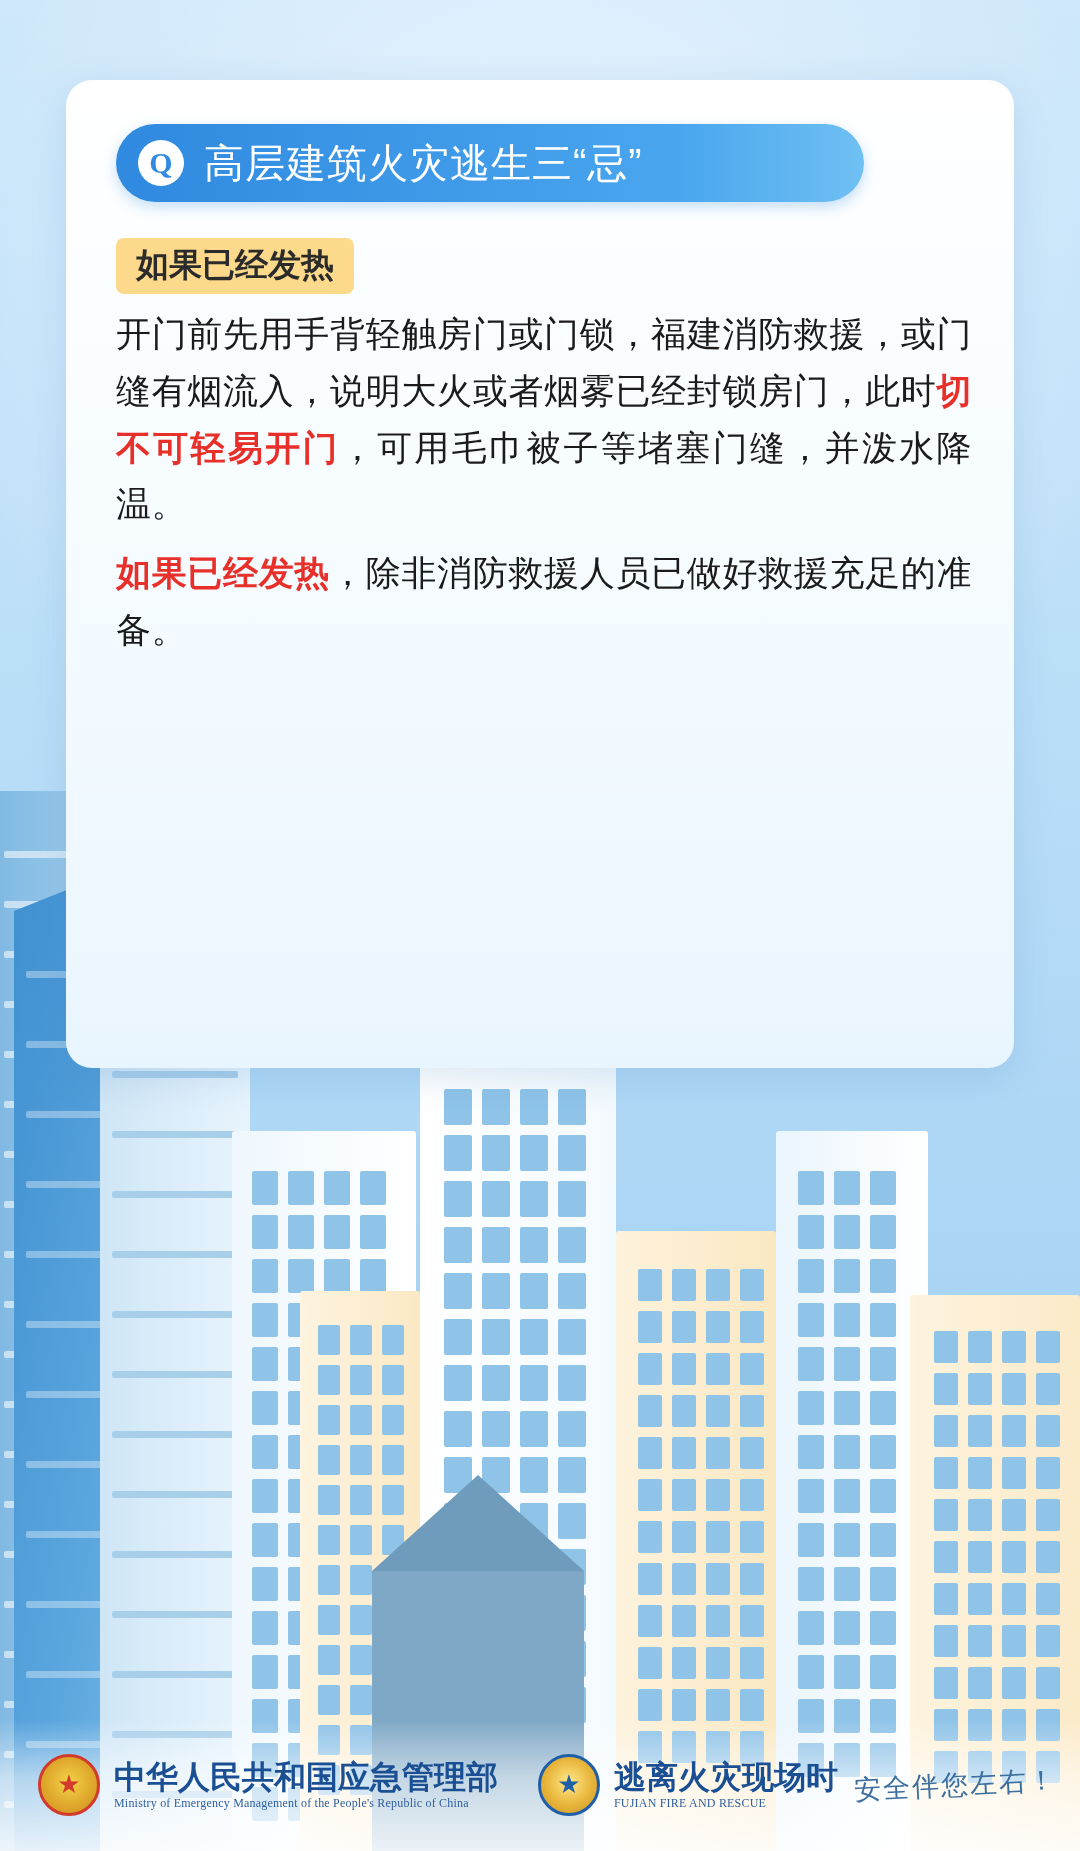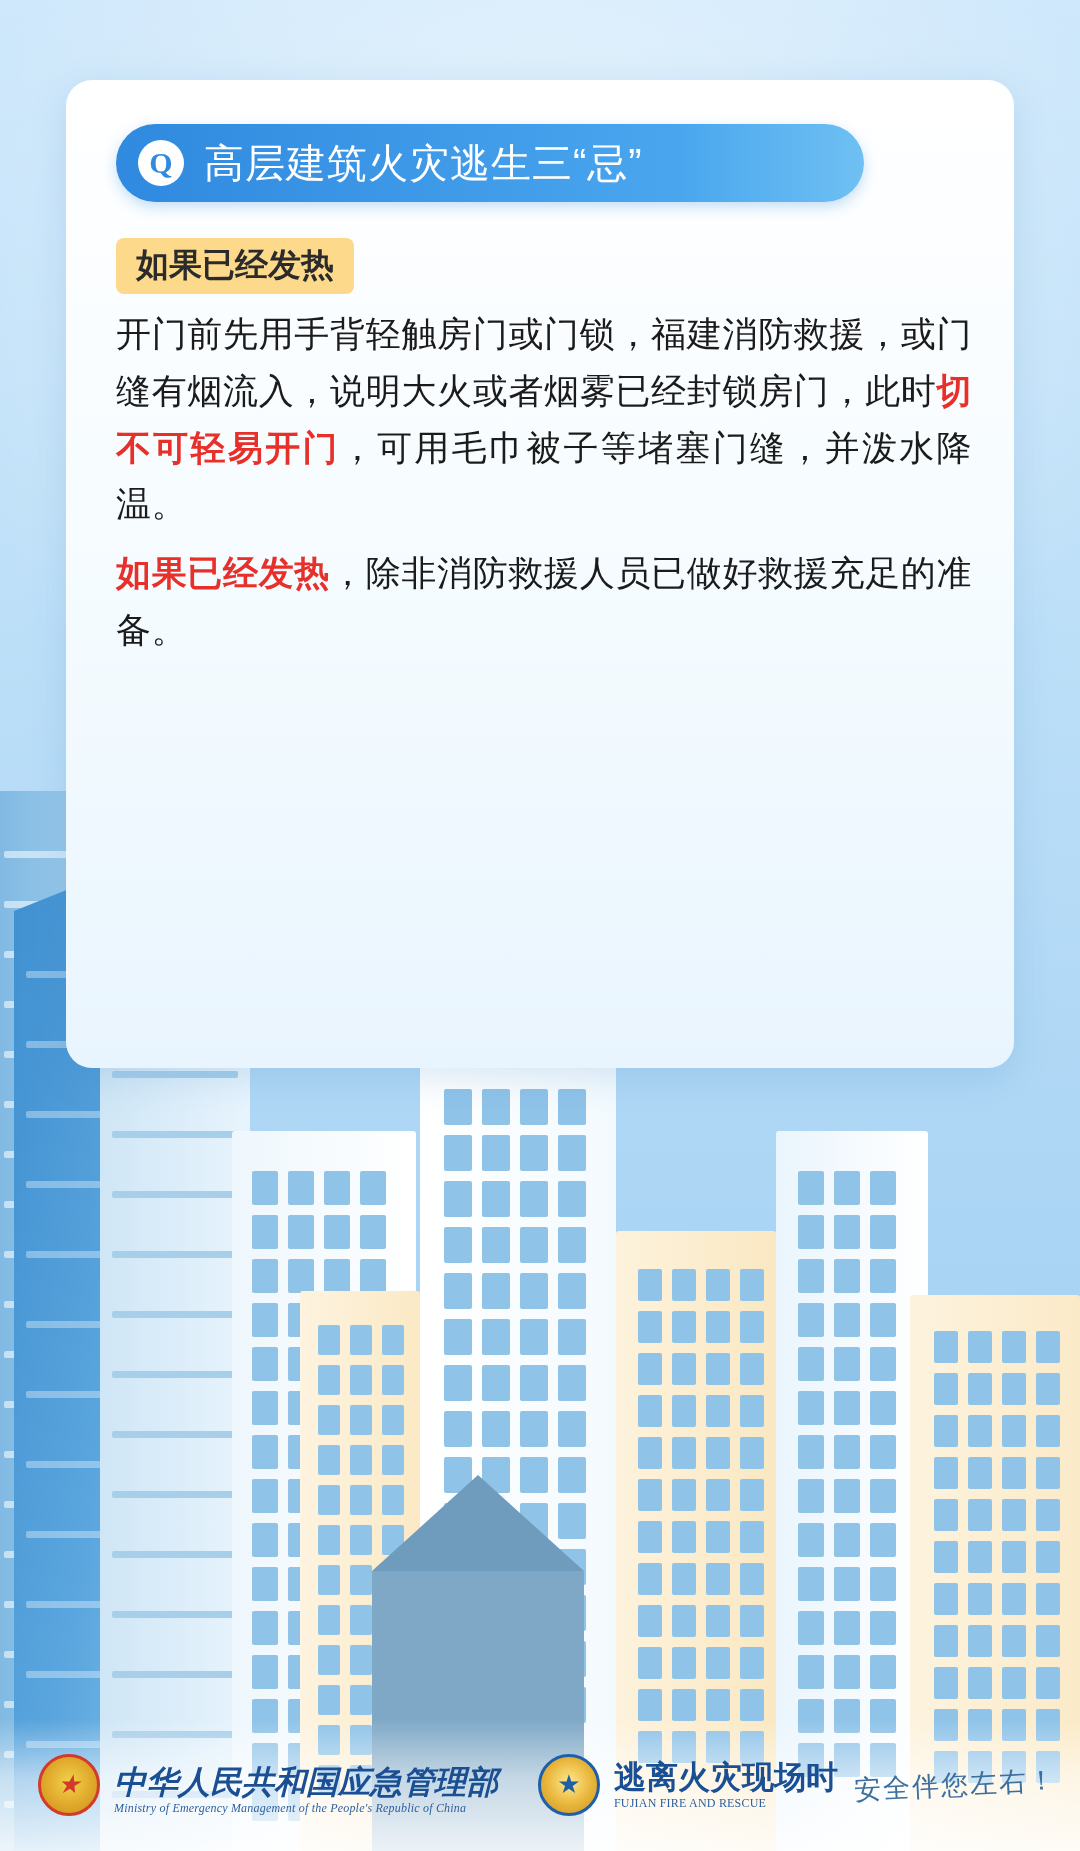--- a/index.html
+++ b/index.html
@@ -192,21 +192,21 @@
     line-height: 1.15;
     white-space: nowrap;
   }
   .org-en {
     font-size: 12px;
     color: #2e5f9e;
     letter-spacing: 0.2px;
     white-space: nowrap;
     font-family: "Liberation Serif", serif;
   }
-  .f-left { display: flex; align-items: flex-end; margin-left: 38px; font-style: italic; }
+  .f-left { display: flex; align-items: center; margin-left: 38px; }
   .f-mid  { display: flex; align-items: center; margin-left: 40px; }
   .f-right {
     margin-left: 16px;
     font-size: 27px;
     color: #3d6f9e;
     font-family: "Liberation Serif", serif;
     letter-spacing: 2px;
     transform: rotate(-3deg);
     white-space: nowrap;
   }

